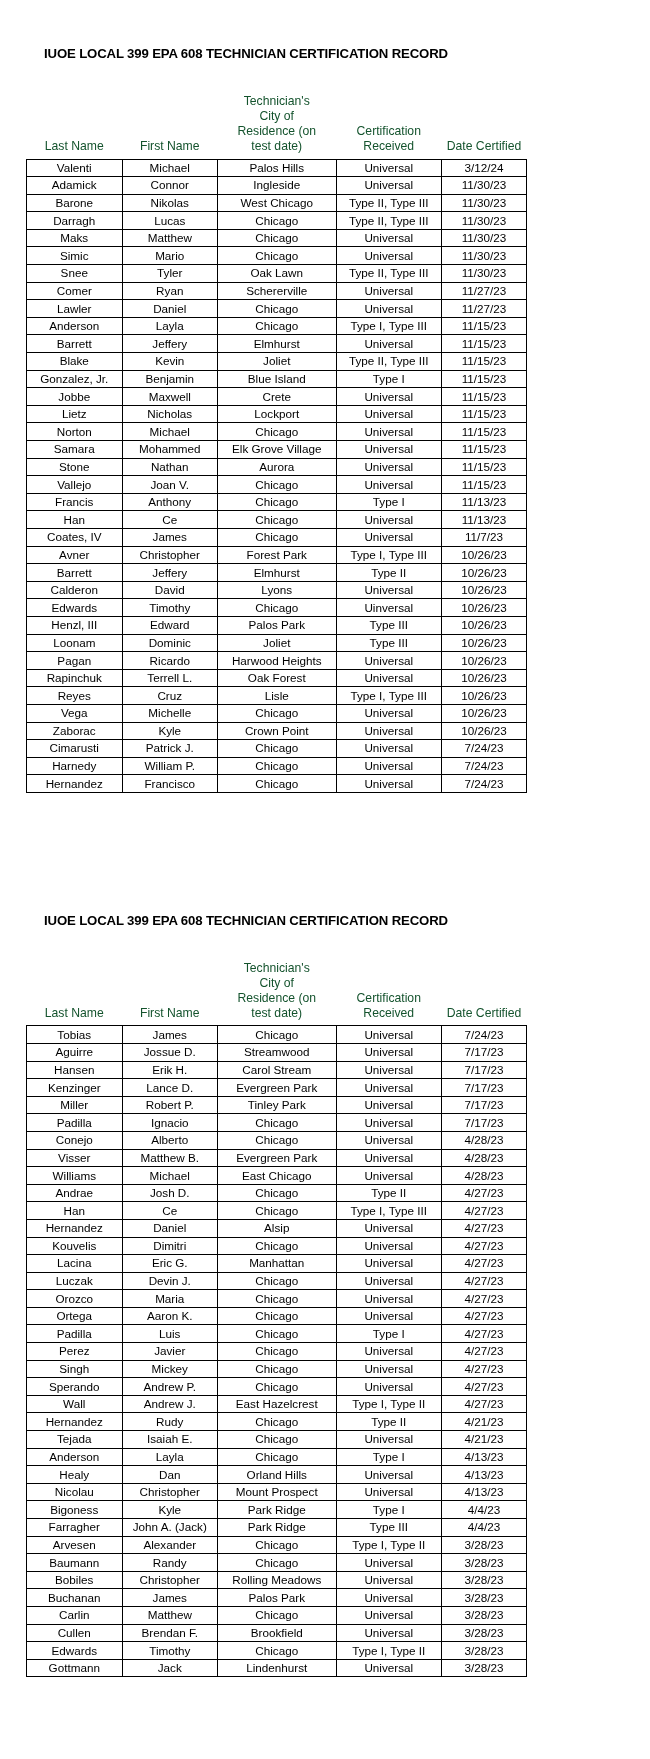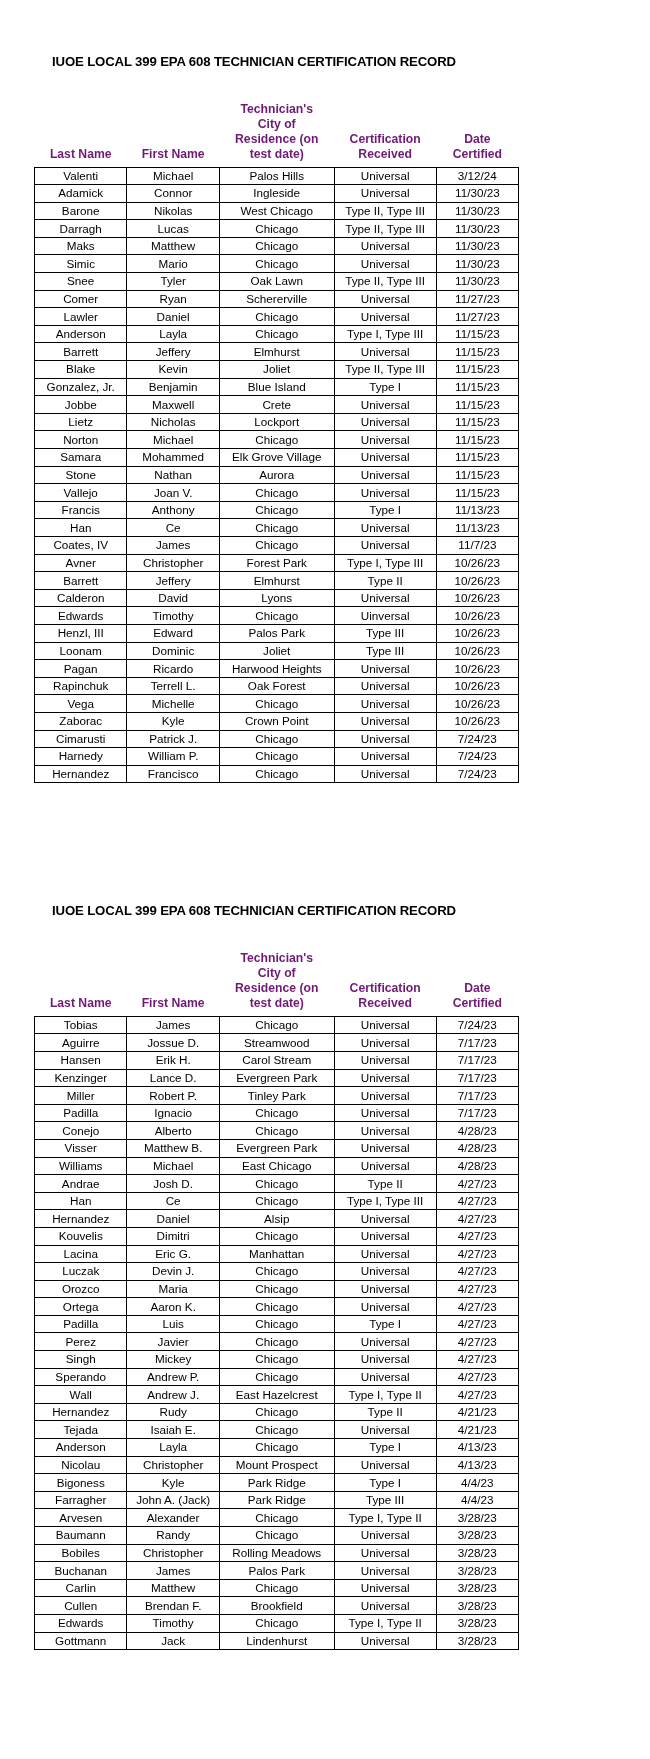--- a/index.html
+++ b/index.html
@@ -12,21 +12,21 @@
     width: 650px;
     font-family: "Liberation Sans", sans-serif;
     color: #000000;
     -webkit-font-smoothing: antialiased;
   }
   .page {
     width: 553px;
     min-height: 1759px;
     position: relative;
     background: #ffffff;
-    padding: 12px;
+    padding: 4px;
   }
   .section {
     padding: 0 22px;
   }
   .section-first { padding-top: 42px; }
   .section-second { padding-top: 62px; }
 
   .doc-title {
     font-size: 13.2px;
     font-weight: bold;
@@ -43,27 +43,27 @@
     font-size: 11.6px;
   }
   table.cert-table col.c-last   { width: 19.1%; }
   table.cert-table col.c-first  { width: 19.1%; }
   table.cert-table col.c-city   { width: 23.7%; }
   table.cert-table col.c-cert   { width: 21.1%; }
   table.cert-table col.c-date   { width: 17.0%; }
 
   table.cert-table thead th {
     border: none;
-    font-weight: bold;
+    font-weight: normal;
     font-size: 12.2px;
     text-align: center;
     vertical-align: bottom;
     padding: 0 2px 5px 2px;
     line-height: 1.22;
-    color: #701a75;
+    color: #14532d;
   }
   table.cert-table thead th.h-tall {
     vertical-align: bottom;
   }
   table.cert-table thead tr { height: 72px; }
 
   table.cert-table tbody td {
     border: 1.4px solid #000000;
     text-align: center;
     padding: 1px 2px;
@@ -313,20 +313,27 @@
             <td>10/26/23</td>
           </tr>
           <tr>
             <td>Rapinchuk</td>
             <td>Terrell L.</td>
             <td>Oak Forest</td>
             <td>Universal</td>
             <td>10/26/23</td>
           </tr>
           <tr>
+            <td>Reyes</td>
+            <td>Cruz</td>
+            <td>Lisle</td>
+            <td>Type I, Type III</td>
+            <td>10/26/23</td>
+          </tr>
+          <tr>
             <td>Vega</td>
             <td>Michelle</td>
             <td>Chicago</td>
             <td>Universal</td>
             <td>10/26/23</td>
           </tr>
           <tr>
             <td>Zaborac</td>
             <td>Kyle</td>
             <td>Crown Point</td>
@@ -558,20 +565,27 @@
             <td>4/21/23</td>
           </tr>
           <tr>
             <td>Anderson</td>
             <td>Layla</td>
             <td>Chicago</td>
             <td>Type I</td>
             <td>4/13/23</td>
           </tr>
           <tr>
+            <td>Healy</td>
+            <td>Dan</td>
+            <td>Orland Hills</td>
+            <td>Universal</td>
+            <td>4/13/23</td>
+          </tr>
+          <tr>
             <td>Nicolau</td>
             <td>Christopher</td>
             <td>Mount Prospect</td>
             <td>Universal</td>
             <td>4/13/23</td>
           </tr>
           <tr>
             <td>Bigoness</td>
             <td>Kyle</td>
             <td>Park Ridge</td>

